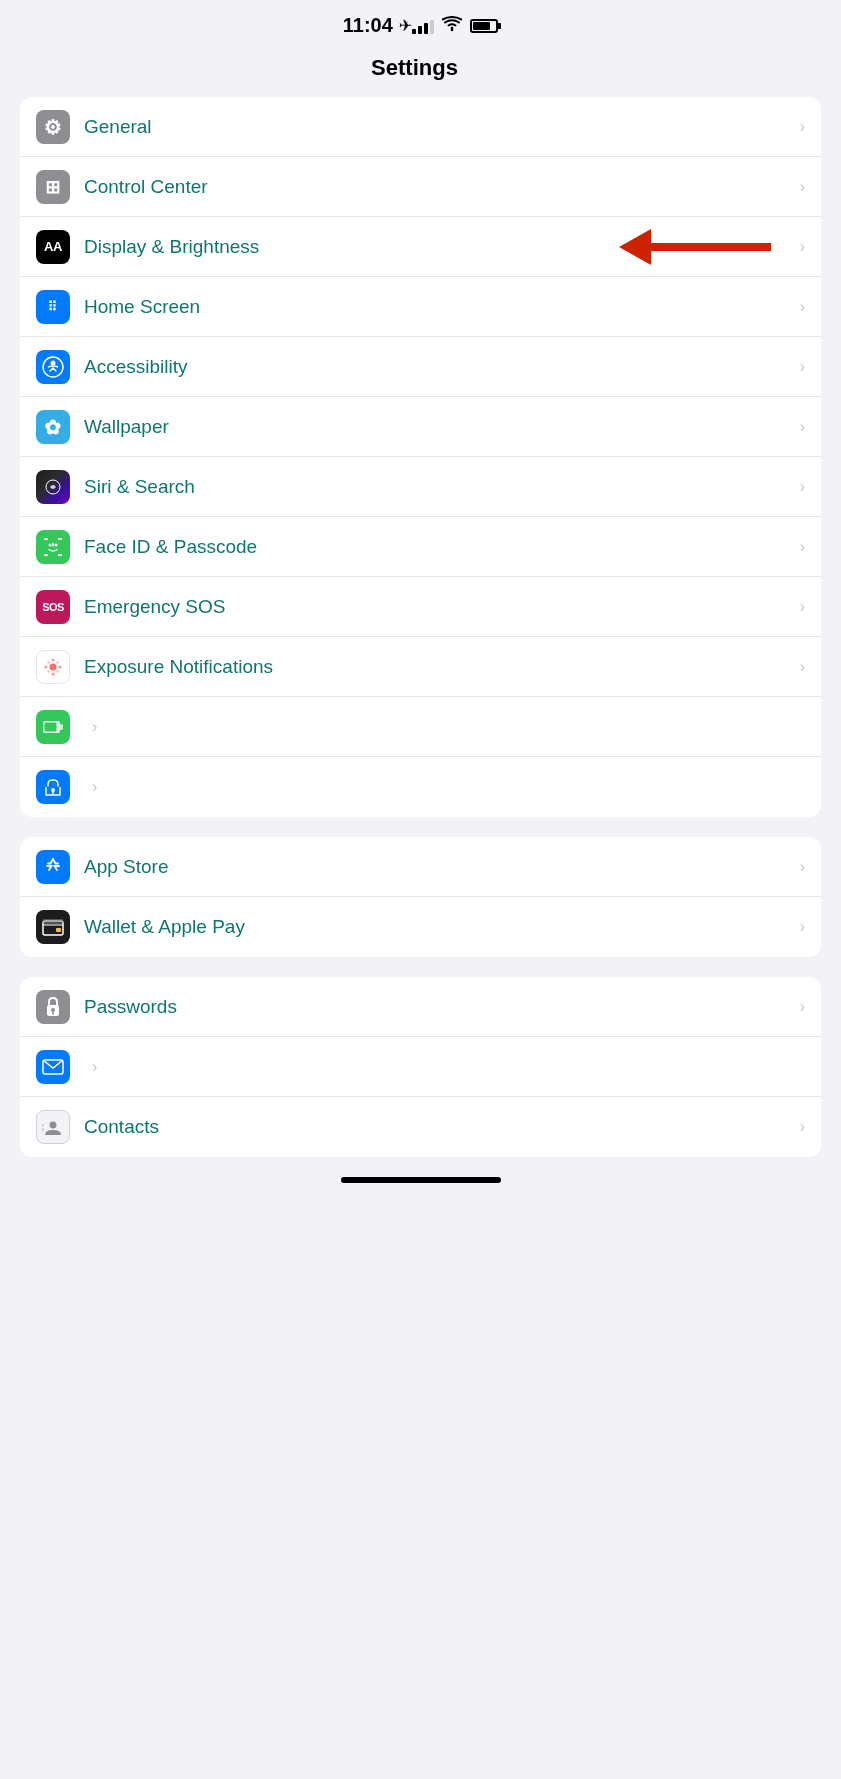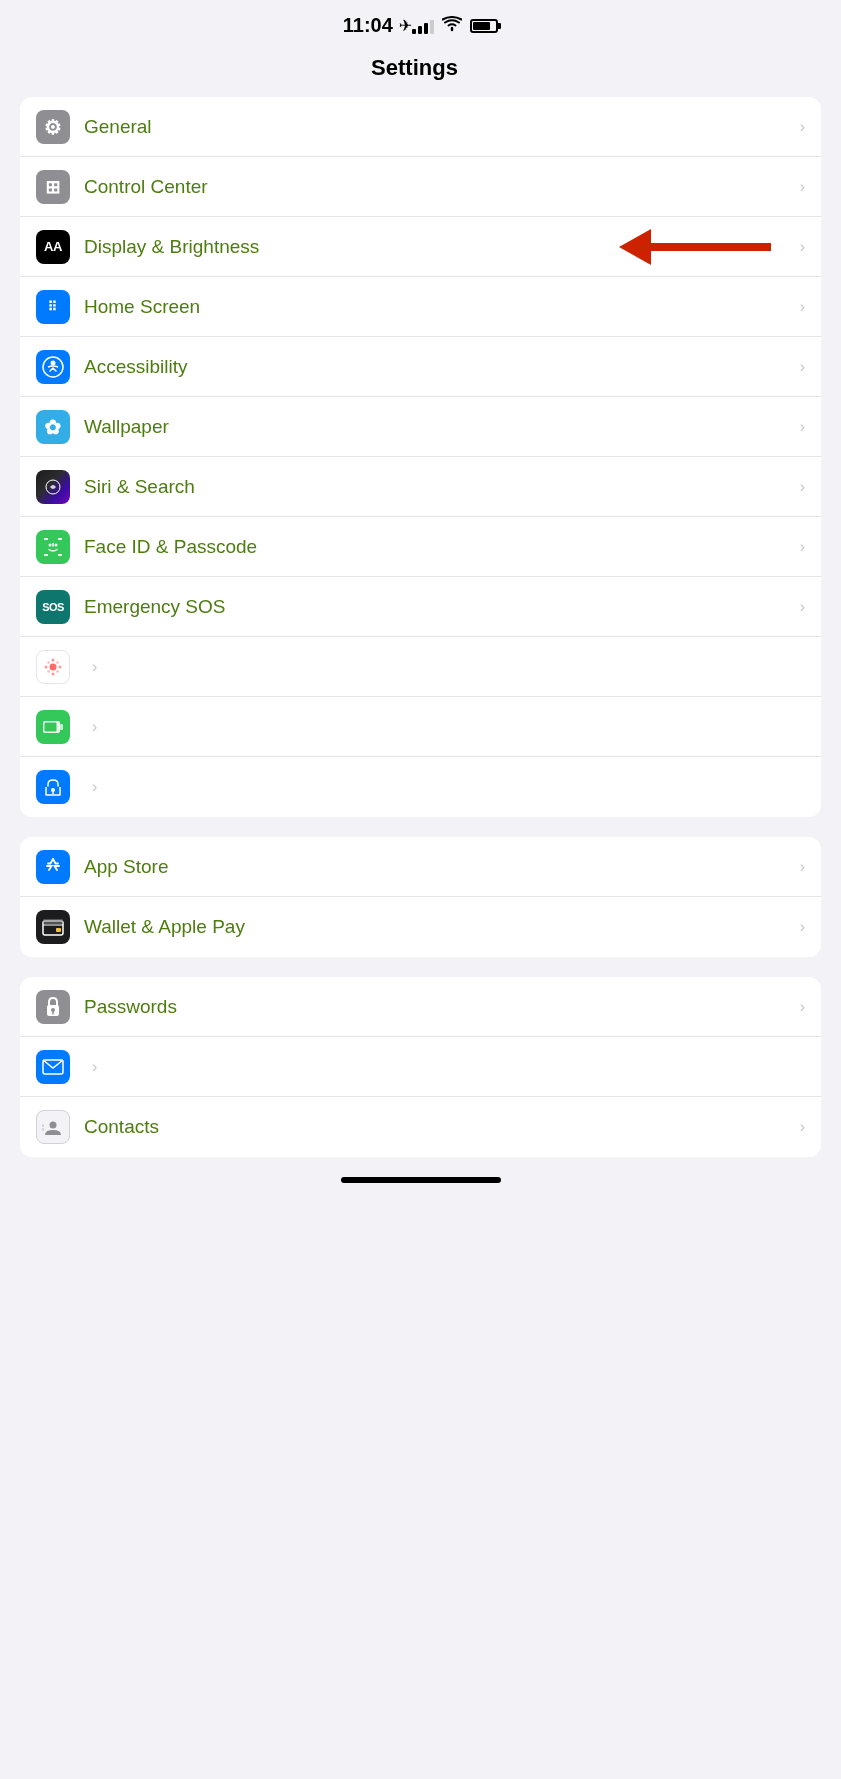--- a/index.html
+++ b/index.html
@@ -127,21 +127,21 @@
       justify-content: center;
       flex-shrink: 0;
       font-size: 18px;
       color: #fff;
       font-weight: 700;
     }
 
     .row-label {
       flex: 1;
       font-size: 19px;
-      color: #4d7c0f;
+      color: #0f766e;
     }
 
     .row-chevron {
       color: #c7c7cc;
       font-size: 16px;
       margin-left: 8px;
     }
 
     
     .icon-gray { background: #8e8e93; }
@@ -303,41 +303,42 @@
         <circle cx="14" cy="9" r="1.5" fill="#fff"></circle>
         <path d="M7 13.5 Q11 16.5 15 13.5" stroke="#fff" stroke-width="1.5" fill="none" stroke-linecap="round"></path>
         <line x1="11" y1="7.5" x2="11" y2="10" stroke="#fff" stroke-width="1.5" stroke-linecap="round"></line>
       </svg>
     </div>
     <span class="row-label">Face ID &amp; Passcode</span>
     <span class="row-chevron">›</span>
   </div>
 
   <div class="settings-row">
-    <div class="row-icon" style="background:#0f766e;">
+    <div class="row-icon" style="background:#be185d;">
       <span class="icon-text" style="font-size:11px; letter-spacing:-0.5px;">SOS</span>
     </div>
     <span class="row-label">Emergency SOS</span>
     <span class="row-chevron">›</span>
   </div>
 
   <div class="settings-row">
     <div class="row-icon" style="background:#fff; border:1.5px solid #e5e5ea;">
       <svg width="22" height="22" viewBox="0 0 22 22">
         <circle cx="11" cy="11" r="3.5" fill="#ff6b6b"></circle>
         <circle cx="11" cy="4" r="1.5" fill="#ff6b6b" opacity="0.7"></circle>
         <circle cx="11" cy="18" r="1.5" fill="#ff6b6b" opacity="0.7"></circle>
         <circle cx="4" cy="11" r="1.5" fill="#ff6b6b" opacity="0.7"></circle>
         <circle cx="18" cy="11" r="1.5" fill="#ff6b6b" opacity="0.7"></circle>
         <circle cx="6.5" cy="6.5" r="1.2" fill="#ff6b6b" opacity="0.5"></circle>
         <circle cx="15.5" cy="6.5" r="1.2" fill="#ff6b6b" opacity="0.5"></circle>
         <circle cx="6.5" cy="15.5" r="1.2" fill="#ff6b6b" opacity="0.5"></circle>
         <circle cx="15.5" cy="15.5" r="1.2" fill="#ff6b6b" opacity="0.5"></circle>
       </svg>
     </div>
+    <span class="row-label">Exposure Notifications</span>
     <span class="row-chevron">›</span>
   </div>
 
   <div class="settings-row">
     <div class="row-icon" style="background:#34c759;">
       <svg width="22" height="14" viewBox="0 0 22 14">
         <rect x="1" y="1" width="17" height="12" rx="2" fill="#fff" opacity="0.9"></rect>
         <rect x="18" y="4" width="3" height="6" rx="1" fill="#fff" opacity="0.7"></rect>
         <rect x="2.5" y="2.5" width="12" height="9" rx="1" fill="#34c759"></rect>
       </svg>

